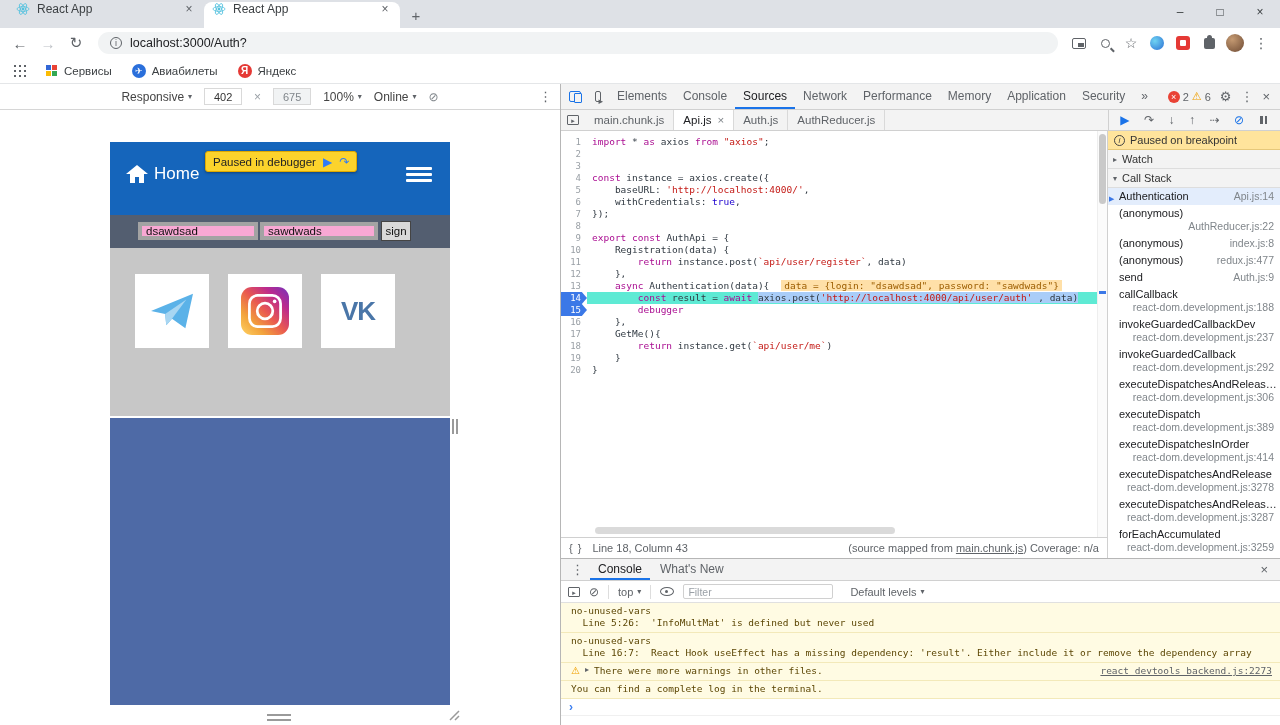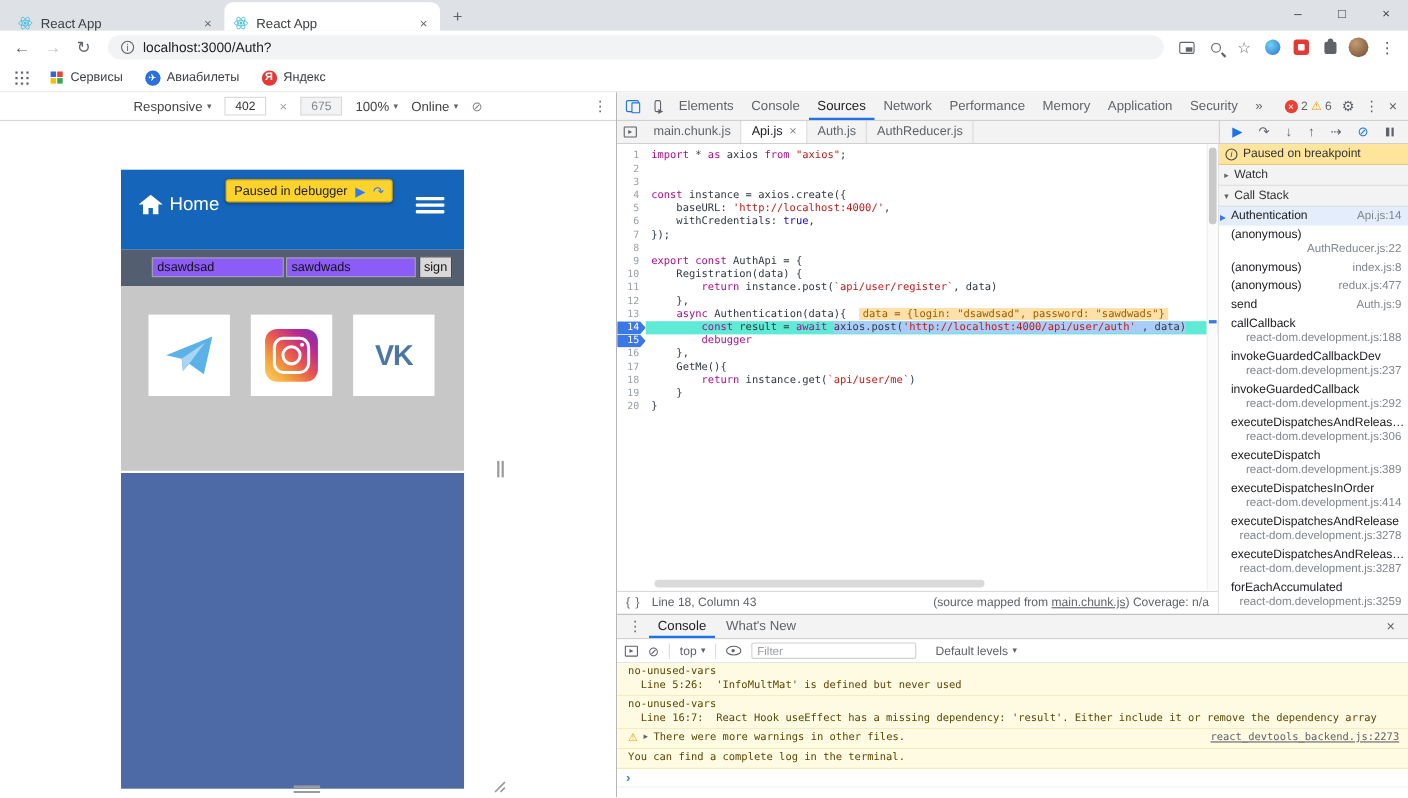--- a/index.html
+++ b/index.html
@@ -1,21 +1,21 @@
 <!DOCTYPE html>
 <html><head>
 <meta charset="utf-8">
 <style>
   *{box-sizing:border-box;margin:0;padding:0}
   body{font-family:"Liberation Sans",sans-serif;background:#fff}
   .screen{position:relative;width:1280px;height:725px;overflow:hidden;background:#fff;font-size:12px;color:#202124}
 
   
   .tabstrip{height:28px;background:#dee1e6;display:flex;align-items:flex-end;padding-left:8px}
-  .tab{display:flex;align-items:flex-end;gap:7px;width:196px;height:26px;padding:0 8px;font-size:12px;color:#3c4043}
+  .tab{display:flex;align-items:flex-start;gap:7px;width:196px;height:26px;padding:0 8px;font-size:12px;color:#3c4043}
   .tab.on{background:#fff;border-radius:8px 8px 0 0}
   .tab .ttl{flex:1;white-space:nowrap;overflow:hidden}
   .tab .tx{color:#5f6368;font-size:12px;width:14px;text-align:center}
   .newtab{width:24px;text-align:center;font-size:15px;color:#5f6368;margin:0 4px 4px}
   .winctl{margin-left:auto;display:flex;align-self:flex-start;height:24px}
   .winctl span{width:40px;text-align:center;line-height:24px;color:#3c4043;font-size:12px}
 
   .toolbar{height:30px;background:#fff;display:flex;align-items:center;gap:4px;padding:0 8px}
   .navb{width:24px;height:24px;display:flex;align-items:center;justify-content:center;font-size:15px;color:#5f6368}
   .navb.dis{color:#bdc1c6}
@@ -47,29 +47,29 @@
   .left{width:560px;flex:none;display:flex;flex-direction:column}
   .devicebar{height:26px;border-bottom:1px solid #d6d6d6;background:#fff;display:flex;align-items:center;justify-content:center;gap:12px;font-size:12px;color:#444;position:relative}
   .dim{width:38px;height:17px;border:1px solid #d9d9d9;background:#fff;text-align:center;font-size:11px;color:#333}
   .dim.dis{background:#f1f3f4;color:#80868b}
   .drop{display:flex;align-items:center;gap:4px}
   .caret{font-size:8px;color:#5f6368}
   .dbkebab{position:absolute;right:8px;color:#5f6368;font-size:13px}
   .pagearea{position:relative;flex:1;background:#fff;overflow:hidden}
 
   
-  .phone{position:absolute;left:110px;top:44px;width:312px;height:570px;background:#fff;overflow:hidden}
+  .phone{position:absolute;left:110px;top:32px;width:340px;height:570px;background:#fff;overflow:hidden}
   .apphead{position:absolute;top:0;left:0;right:0;height:73px;background:#1565bb}
   .homewrap{position:absolute;left:16px;top:22px;display:flex;align-items:center;gap:6px;color:#fff;font-size:17px}
   .burger{position:absolute;right:18px;top:25px;width:26px;height:15px;display:flex;flex-direction:column;justify-content:space-between}
   .burger span{height:3px;background:#fff;border-radius:1px}
   .pausedov{position:absolute;left:95px;top:9px;height:21px;background:#fcd32c;border:1px solid #dfa900;border-radius:3px;display:flex;align-items:center;gap:7px;padding:0 7px;font-size:11.5px;color:#202124;box-shadow:0 1px 3px rgba(0,0,0,.35);z-index:3}
   .pausedov .bi{color:#2f7bf6;font-size:12px}
   .formstrip{position:absolute;top:73px;left:0;right:0;height:33px;background:#535e70}
-  .fin{position:absolute;top:7px;height:18px;background:#8b5cf6;border:1px solid #a3a3a3;font-size:11.5px;padding:0 4px;color:#111;font-family:"Liberation Sans",sans-serif}
+  .fin{position:absolute;top:7px;height:18px;background:#f9a8d4;border:4px solid #a3a3a3;font-size:11.5px;padding:0 4px;color:#111;font-family:"Liberation Sans",sans-serif}
   .fin1{left:28px;width:120px}
   .fin2{left:150px;width:118px}
   .signbtn{position:absolute;left:271px;top:6px;width:30px;height:20px;background:#d9d9d9;border:1px solid #444;font-size:11.5px;color:#111}
   .grayzone{position:absolute;top:106px;left:0;right:0;height:168px;background:#c7c7c7}
   .cards{position:absolute;top:26px;left:25px;display:flex;gap:19px}
   .card{width:74px;height:74px;background:#fff;display:flex;align-items:center;justify-content:center}
   .igbox{width:48px;height:48px;border-radius:11px;background:linear-gradient(45deg,#ffd262 0%,#f2a33c 25%,#e95950 50%,#bc2a8d 75%,#7232bd 100%);display:flex;align-items:center;justify-content:center}
   .vktxt{font-size:26px;font-weight:bold;color:#4a76a8;letter-spacing:-1px}
   .bluezone{position:absolute;top:276px;left:0;right:0;height:287px;background:#4e6aa6}
   .vhandle{position:absolute;left:452px;top:309px;width:6px;height:15px;border-left:2px solid #9a9a9a;border-right:2px solid #9a9a9a}

